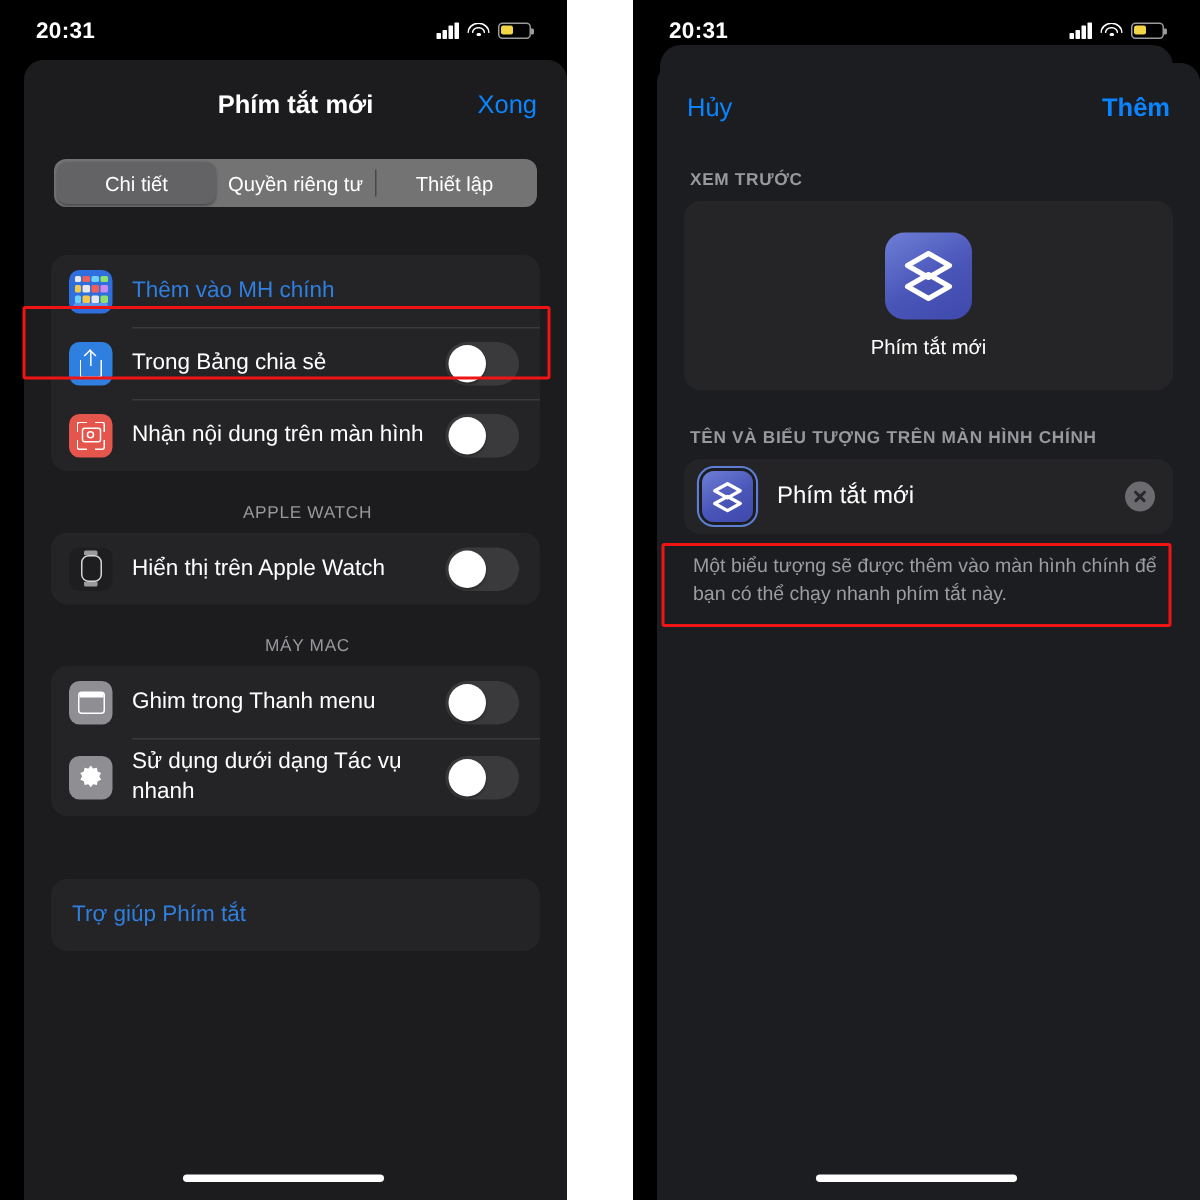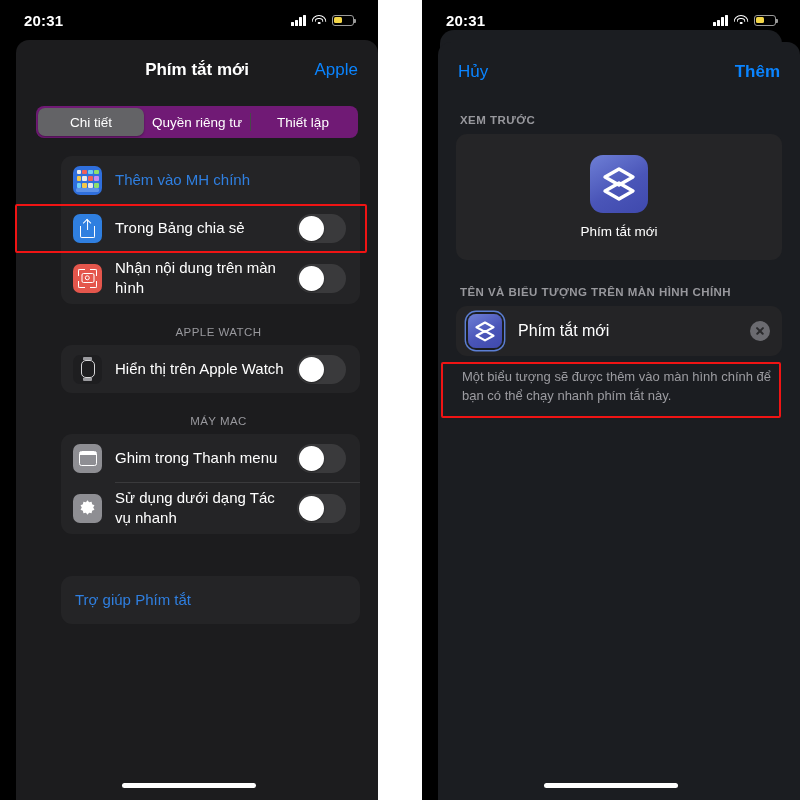--- a/index.html
+++ b/index.html
@@ -38,29 +38,29 @@
 
   
   .navbar{position:relative;height:60px;display:flex;align-items:center;padding:0 20px;box-sizing:border-box;}
   .nav-title{position:absolute;left:0;right:0;text-align:center;color:#fff;font-size:17px;font-weight:bold;pointer-events:none;}
   .nav-btn{font-size:17px;color:#0a84ff;background:none;border:none;padding:0;cursor:pointer;
            font-family:inherit;z-index:2;}
   .nav-btn.strong{font-weight:bold;}
   .nav-spacer{flex:1;}
 
   
-  .seg{margin:6px 20px 0 20px;height:32px;background:#701a75;border-radius:8px;display:flex;align-items:center;
+  .seg{margin:6px 20px 0 20px;height:32px;background:#737373;border-radius:8px;display:flex;align-items:center;
        padding:2px;box-sizing:border-box;position:relative;}
   .seg-item{flex:1;height:28px;display:flex;align-items:center;justify-content:center;color:#fff;font-size:13.5px;
             border-radius:7px;cursor:pointer;position:relative;}
   .seg-item.active{background:#636366;box-shadow:0 1px 2px rgba(0,0,0,.35);}
   .seg-div{position:absolute;top:7px;bottom:7px;width:1px;background:#48484a;}
 
   
-  .content{padding:18px 18px 0 18px;margin-left:27px;}
+  .content{padding:32px 18px 0 18px;}
   .group{background:#242426;border-radius:11px;overflow:hidden;}
   .row{display:flex;align-items:center;min-height:48px;padding:6px 14px 6px 12px;box-sizing:border-box;position:relative;}
   .row + .row::before{content:"";position:absolute;left:54px;right:0;top:0;height:1px;background:#3a3a3c;}
   .row-icon{width:29px;height:29px;border-radius:7px;flex:none;margin-right:13px;position:relative;overflow:hidden;}
   .row-label{color:#fff;font-size:15px;line-height:20px;flex:1;padding-right:8px;}
   .row-label.link{color:#2f7fe0;}
   .grouphdr{color:#98989d;font-size:11.5px;letter-spacing:.45px;margin:0 0 7px 16px;text-align:center;}
   .spacer{height:22px;}
 
   
@@ -152,21 +152,21 @@
             <i style="width:7.5px"></i>
           </div>
       </div>
     </div>
 
     <div class="sheet" id="sheet-left">
 
       <div class="navbar">
         <div class="nav-title">Phím tắt mới</div>
         <div class="nav-spacer"></div>
-        <button class="nav-btn">Apple</button>
+        <button class="nav-btn">Xong</button>
       </div>
 
       <div class="seg">
         <div class="seg-item active">Chi tiết</div>
         <div class="seg-item">Quyền riêng tư</div>
         <div class="seg-div" style="left:66.5%"></div>
         <div class="seg-item">Thiết lập</div>
       </div>
 
       <div class="content">

